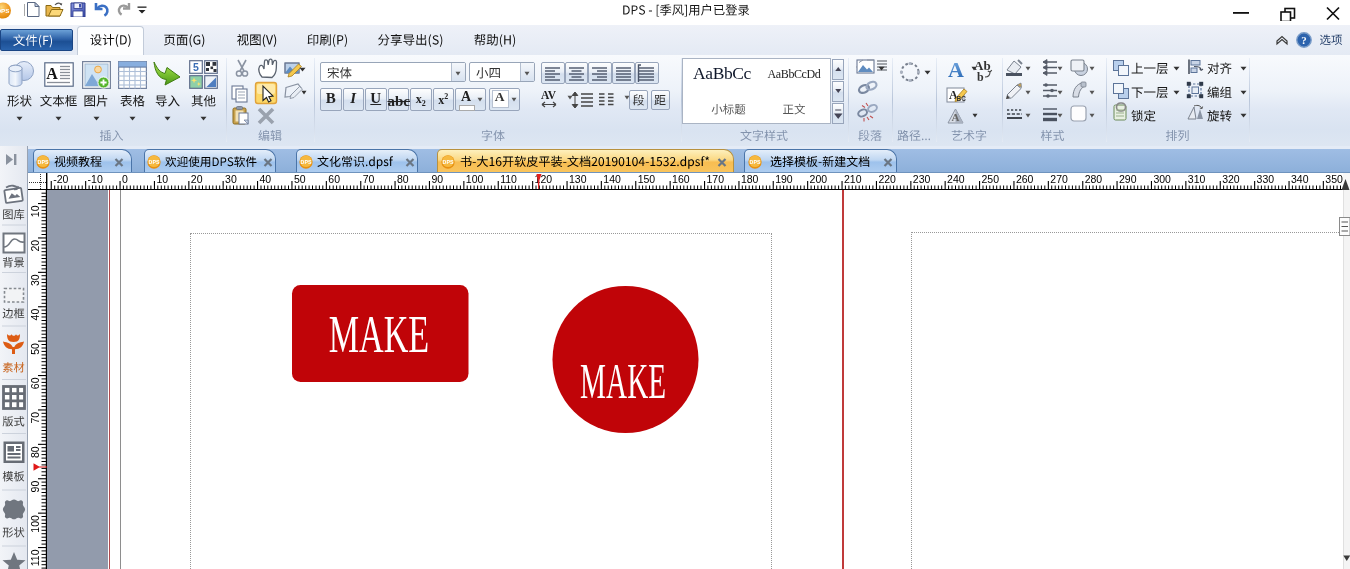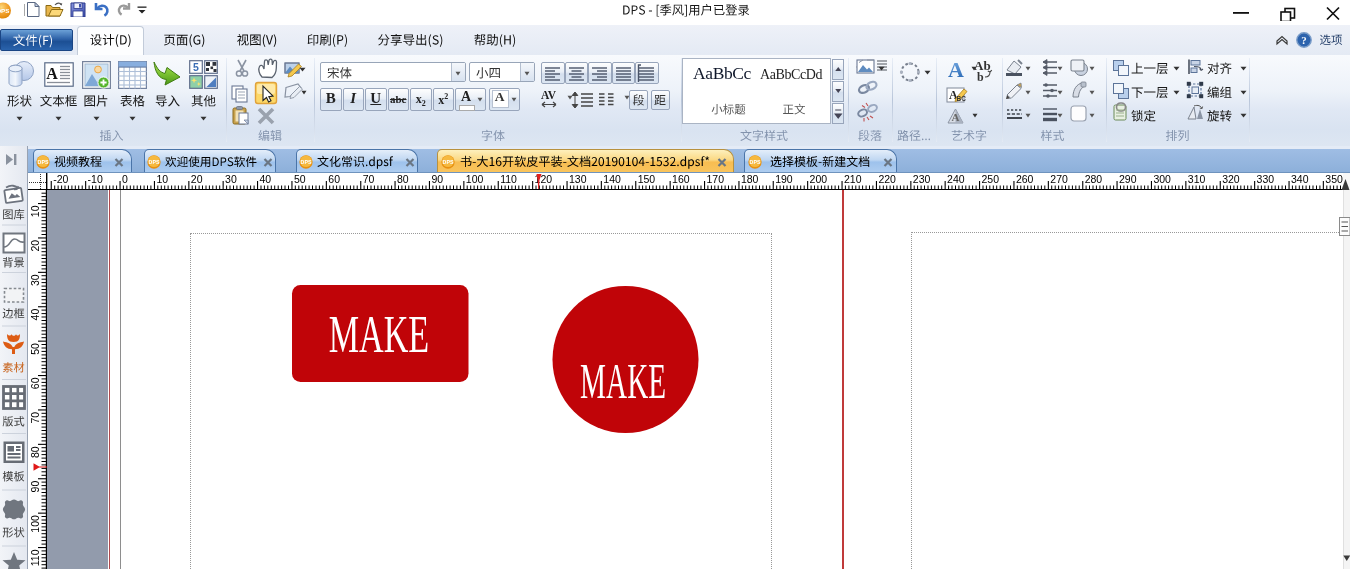--- a/index.html
+++ b/index.html
@@ -263,21 +263,21 @@
       <path d="M6 3 l-2.5 0 0 17" fill="none"></path>
     </g>
   </svg>
 <div class="a" style="left:320px;top:88px;width:21.5px;height:23px;background:linear-gradient(#fefefe,#e8eef6 45%,#d4dfee 55%,#dce6f2);border:1px solid #98a5bb;border-radius:2px;box-sizing:border-box;"></div>
 <div class="a" style="left:320px;top:90px;width:21.5px;text-align:center;font-family:'Liberation Serif';font-weight:bold;font-size:15px;color:#222;">B</div>
 <div class="a" style="left:342.5px;top:88px;width:21.5px;height:23px;background:linear-gradient(#fefefe,#e8eef6 45%,#d4dfee 55%,#dce6f2);border:1px solid #98a5bb;border-radius:2px;box-sizing:border-box;"></div>
 <div class="a" style="left:342.5px;top:90px;width:21.5px;text-align:center;font-family:'Liberation Serif';font-style:italic;font-weight:bold;font-size:15px;color:#222;">I</div>
 <div class="a" style="left:365px;top:88px;width:21.5px;height:23px;background:linear-gradient(#fefefe,#e8eef6 45%,#d4dfee 55%,#dce6f2);border:1px solid #98a5bb;border-radius:2px;box-sizing:border-box;"></div>
 <div class="a" style="left:365px;top:90px;width:21.5px;text-align:center;font-family:'Liberation Serif';font-weight:bold;font-size:15px;color:#222;text-decoration:underline;">U</div>
 <div class="a" style="left:387.5px;top:88px;width:21.5px;height:23px;background:linear-gradient(#fefefe,#e8eef6 45%,#d4dfee 55%,#dce6f2);border:1px solid #98a5bb;border-radius:2px;box-sizing:border-box;"></div>
-<div class="a" style="left:387.5px;top:93px;width:21.5px;text-align:center;font-family:'Liberation Serif';font-weight:bold;font-size:11px;color:#222;text-decoration:line-through;">abc</div>
+<div class="a" style="left:387.5px;top:93px;width:21.5px;text-align:center;font-family:'Liberation Serif';font-weight:bold;font-size:15px;color:#222;text-decoration:line-through;">abc</div>
 <div class="a" style="left:410px;top:88px;width:21.5px;height:23px;background:linear-gradient(#fefefe,#e8eef6 45%,#d4dfee 55%,#dce6f2);border:1px solid #98a5bb;border-radius:2px;box-sizing:border-box;"></div>
 <div class="a" style="left:410px;top:92px;width:21.5px;text-align:center;font-family:'Liberation Serif';font-weight:bold;font-size:12px;color:#222;">x<sub style="font-size:8px">2</sub></div>
 <div class="a" style="left:432.5px;top:88px;width:21.5px;height:23px;background:linear-gradient(#fefefe,#e8eef6 45%,#d4dfee 55%,#dce6f2);border:1px solid #98a5bb;border-radius:2px;box-sizing:border-box;"></div>
 <div class="a" style="left:432.5px;top:92px;width:21.5px;text-align:center;font-family:'Liberation Serif';font-weight:bold;font-size:12px;color:#222;">x<sup style="font-size:8px">2</sup></div>
 <div class="a" style="left:455px;top:88px;width:31px;height:23px;background:linear-gradient(#fefefe,#e8eef6 45%,#d4dfee 55%,#dce6f2);border:1px solid #98a5bb;border-radius:2px;box-sizing:border-box;"></div>
 <div class="a" style="left:458px;top:89px;width:16px;text-align:center;font-family:'Liberation Serif';font-weight:bold;font-size:14px;color:#222;">A</div>
 <div class="a" style="left:459px;top:105px;width:14px;height:3.5px;background:#fff;border:0.5px solid #aaa;"></div>
 <svg class="a" style="left:477.0px;top:97px" width="6" height="5" viewBox="0 0 6 5">
     <path d="M0.5 0.8 H5.5 L3.0 4.4 Z" fill="#555"></path>
   </svg>
@@ -304,21 +304,21 @@
 <svg class="a" style="left:567.0px;top:95px" width="6" height="5" viewBox="0 0 6 5">
     <path d="M0.5 0.8 H5.5 L3.0 4.4 Z" fill="#555"></path>
   </svg>
 <svg class="a" style="left:624.0px;top:95px" width="6" height="5" viewBox="0 0 6 5">
     <path d="M0.5 0.8 H5.5 L3.0 4.4 Z" fill="#555"></path>
   </svg>
 <div class="a" style="left:629px;top:89.5px;width:19px;height:20px;background:linear-gradient(#fefefe,#e8eef6 45%,#d4dfee 55%,#dce6f2);border:1px solid #98a5bb;border-radius:2px;box-sizing:border-box;"></div>
 <div class="a" style="left:650.5px;top:89.5px;width:19px;height:20px;background:linear-gradient(#fefefe,#e8eef6 45%,#d4dfee 55%,#dce6f2);border:1px solid #98a5bb;border-radius:2px;box-sizing:border-box;"></div>
 <div class="a" style="left:682px;top:58px;width:148.5px;height:66px;background:#fff;border:1px solid #aab4c4;box-sizing:border-box;"></div>
 <div class="a" style="left:684px;top:63px;width:76px;text-align:center;font-family:'Liberation Serif';font-size:17.5px;letter-spacing:-0.4px;color:#0f172a;">AaBbCc</div>
-<div class="a" style="left:760px;top:66.5px;width:68px;font-family:'Liberation Serif';font-size:14px;letter-spacing:-0.4px;color:#222;">AaBbCcDd</div>
+<div class="a" style="left:760px;top:66.5px;width:68px;text-align:center;font-family:'Liberation Serif';font-size:12px;letter-spacing:-0.4px;color:#222;">AaBbCcDd</div>
 <div class="a" style="left:831.5px;top:58.5px;width:12.5px;height:21.5px;background:linear-gradient(#fefefe,#e8eef6 45%,#d4dfee 55%,#dce6f2);border:1px solid #98a5bb;border-radius:2px;box-sizing:border-box;border-radius:0;"></div>
 <div class="a" style="left:831.5px;top:80.5px;width:12.5px;height:21.5px;background:linear-gradient(#fefefe,#e8eef6 45%,#d4dfee 55%,#dce6f2);border:1px solid #98a5bb;border-radius:2px;box-sizing:border-box;border-radius:0;"></div>
 <div class="a" style="left:831.5px;top:102.5px;width:12.5px;height:21.5px;background:linear-gradient(#fefefe,#e8eef6 45%,#d4dfee 55%,#dce6f2);border:1px solid #98a5bb;border-radius:2px;box-sizing:border-box;border-radius:0;"></div>
 <svg class="a" style="left:831.5px;top:58.5px" width="12.5" height="66" viewBox="0 0 12.5 66">
     <path d="M6.25 8 l3 4 h-6 Z" fill="#445"></path>
     <path d="M6.25 34 l3 -4 h-6 Z" fill="#445"></path>
     <path d="M3.2 51 h6 M6.25 59 l3 -4 h-6 Z" stroke="#445" fill="#445" stroke-width="1.2"></path>
   </svg>
 <svg class="a" style="left:855px;top:58px" width="34" height="68" viewBox="0 0 34 68">
 <rect x="2" y="2" width="17" height="13" fill="#fff" stroke="#6b7894" stroke-width="1.1"></rect>

